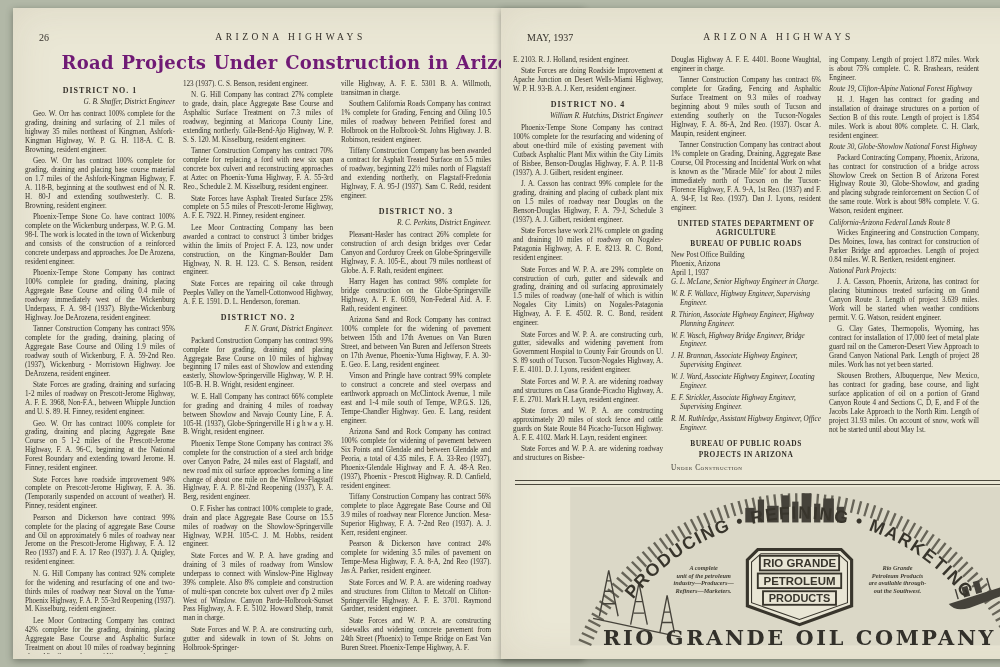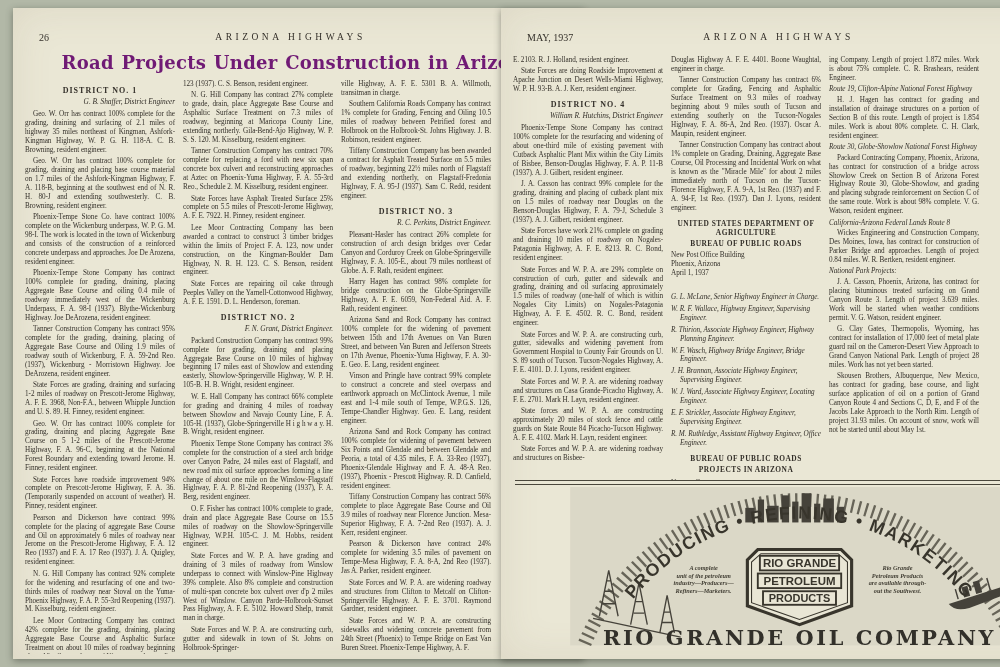--- a/index.html
+++ b/index.html
@@ -18,21 +18,21 @@
   .cols{position:absolute;left:12px;right:10px;display:flex;gap:8px;overflow:hidden;}
   .page.left .cols{top:72px;height:574px;}
   .page.right .cols{top:48px;height:424px;}
   .col{flex:0 0 150px;width:150px;font-size:7.2px;line-height:1.24;letter-spacing:-.05px;}
   .blk-p,.blk-cont{text-align:justify;margin:0 0 2.5px;text-indent:8px;}
   .blk-cont{text-indent:0;}
   .blk-h{text-align:center;font-weight:700;font-size:8px;letter-spacing:1px;margin:6px 0 1px;}
   .blk-sub{text-align:right;font-style:italic;font-size:7.4px;margin:0 0 4px;}
   .blk-h2{text-align:center;font-weight:700;font-size:7.4px;letter-spacing:.5px;margin:6px 2px 3px;}
   .blk-h2 + .blk-h2{margin-top:-1px;}
-  .blk-addr{margin:3px 0 15px;}
+  .blk-addr{margin:3px 0 0;}
   .blk-staff{margin:0 0 3px;padding-left:9px;text-indent:-9px;text-align:left;font-style:italic;}
   .blk-route{font-style:italic;margin:1px 0 2px;line-height:1.2;}
   .blk-sc{font-variant:small-caps;letter-spacing:.6px;margin:5px 0 2px;}
   .rule-double{position:absolute;left:14px;right:10px;top:472px;height:3px;
         border-top:1px solid #4a473c;border-bottom:1px solid #4a473c;}
   .ad{position:absolute;left:34px;right:8px;top:479px;height:172px;}
   .ad svg{width:100%;height:100%;display:block;}
 </style>
 </head>
 <body>

